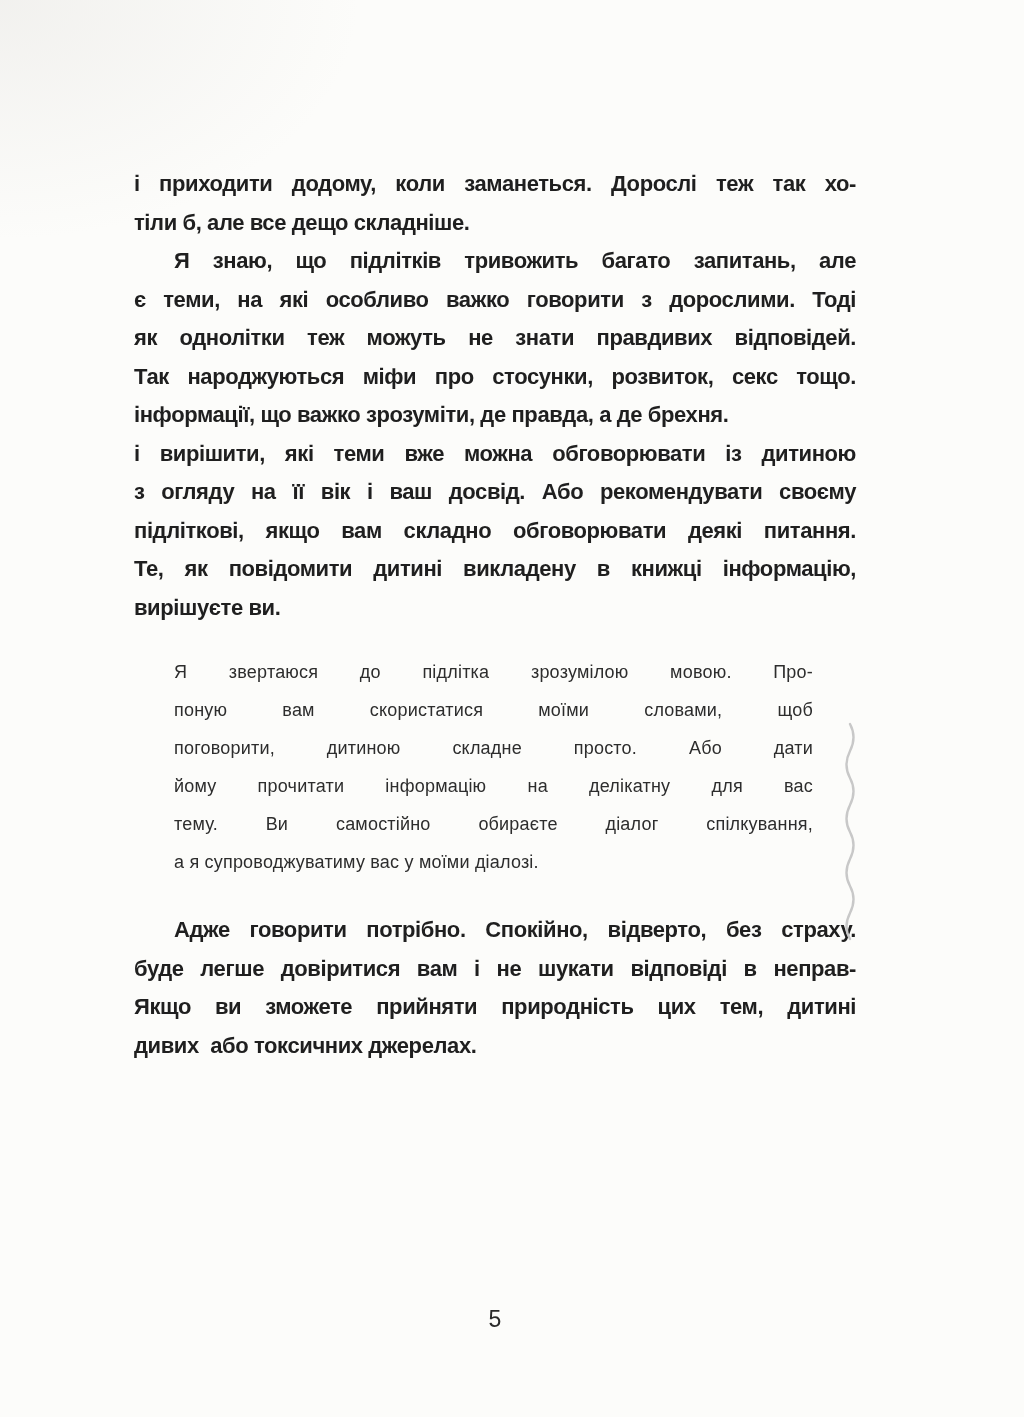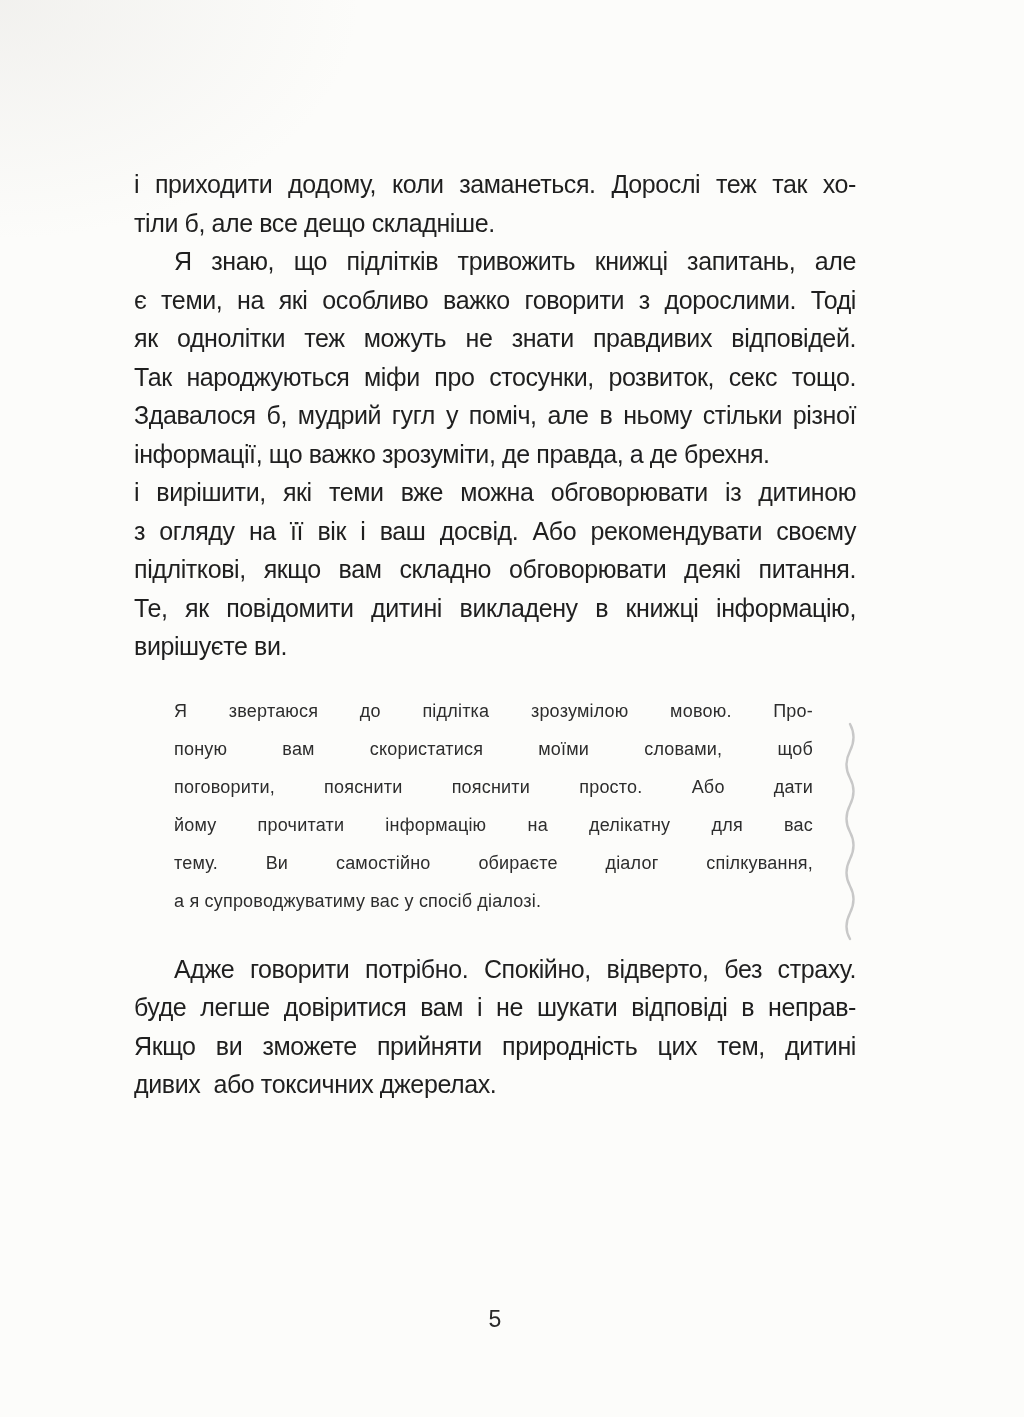--- a/index.html
+++ b/index.html
@@ -11,24 +11,24 @@
       #fcfcfa;
     font-family:"Liberation Sans","DejaVu Sans",sans-serif;
     color:#1f1f1f;
     overflow:hidden;
   }
   .content {
     position:absolute;
     left:134px; top:165px; width:722px;
   }
   .line {
-    font-size:25px;
+    font-size:22px;
     line-height:38.5px;
     letter-spacing:-0.4px;
-    font-weight:400;
+    font-weight:700;
     white-space:nowrap;
     text-align:justify;
     text-align-last:justify;
   }
   .line.last {
     text-align:left;
     text-align-last:left;
   }
   .line.ind { text-indent:40px; }
   .quote {
@@ -62,43 +62,42 @@
 <div class="page">
 
   <div class="content">
 
     <div>
       <div class="line">і приходити додому, коли заманеться. Дорослі теж так хо-</div>
       <div class="line last">тіли б, але все дещо складніше.</div>
     </div>
 
     <div>
-      <div class="line ind">Я знаю, що підлітків тривожить книжці запитань, але</div>
+      <div class="line ind">Я знаю, що підлітків тривожить багато запитань, але</div>
       <div class="line">є теми, на які особливо важко говорити з дорослими. Тоді</div>
       <div class="line">як однолітки теж можуть не знати правдивих відповідей.</div>
       <div class="line">Так народжуються міфи про стосунки, розвиток, секс тощо.</div>
-      <div class="line">Здавалося б, мудрий гугл у поміч, але в ньому стільки різної</div>
       <div class="line last">інформації, що важко зрозуміти, де правда, а де брехня.</div>
     </div>
 
     <div>
       <div class="line">і вирішити, які теми вже можна обговорювати із дитиною</div>
       <div class="line">з огляду на її вік і ваш досвід. Або рекомендувати своєму</div>
       <div class="line">підліткові, якщо вам складно обговорювати деякі питання.</div>
       <div class="line">Те, як повідомити дитині викладену в книжці інформацію,</div>
       <div class="line last">вирішуєте ви.</div>
     </div>
 
     <div class="quote">
       <div class="line">Я звертаюся до підлітка зрозумілою мовою. Про-</div>
       <div class="line">поную вам скористатися моїми словами, щоб</div>
-      <div class="line">поговорити, пояснити пояснити просто. Або дати</div>
+      <div class="line">поговорити, дитиною складне просто. Або дати</div>
       <div class="line">йому прочитати інформацію на делікатну для вас</div>
       <div class="line">тему. Ви самостійно обираєте діалог спілкування,</div>
-      <div class="line last">а я супроводжуватиму вас у спосіб діалозі.</div>
+      <div class="line last">а я супроводжуватиму вас у моїми діалозі.</div>
     </div>
 
     <div>
       <div class="line ind">Адже говорити потрібно. Спокійно, відверто, без страху.</div>
       <div class="line">буде легше довіритися вам і не шукати відповіді в неправ-</div>
       <div class="line">Якщо ви зможете прийняти природність цих тем, дитині</div>
       <div class="line last">дивих&nbsp; або токсичних джерелах.</div>
     </div>
 
 

